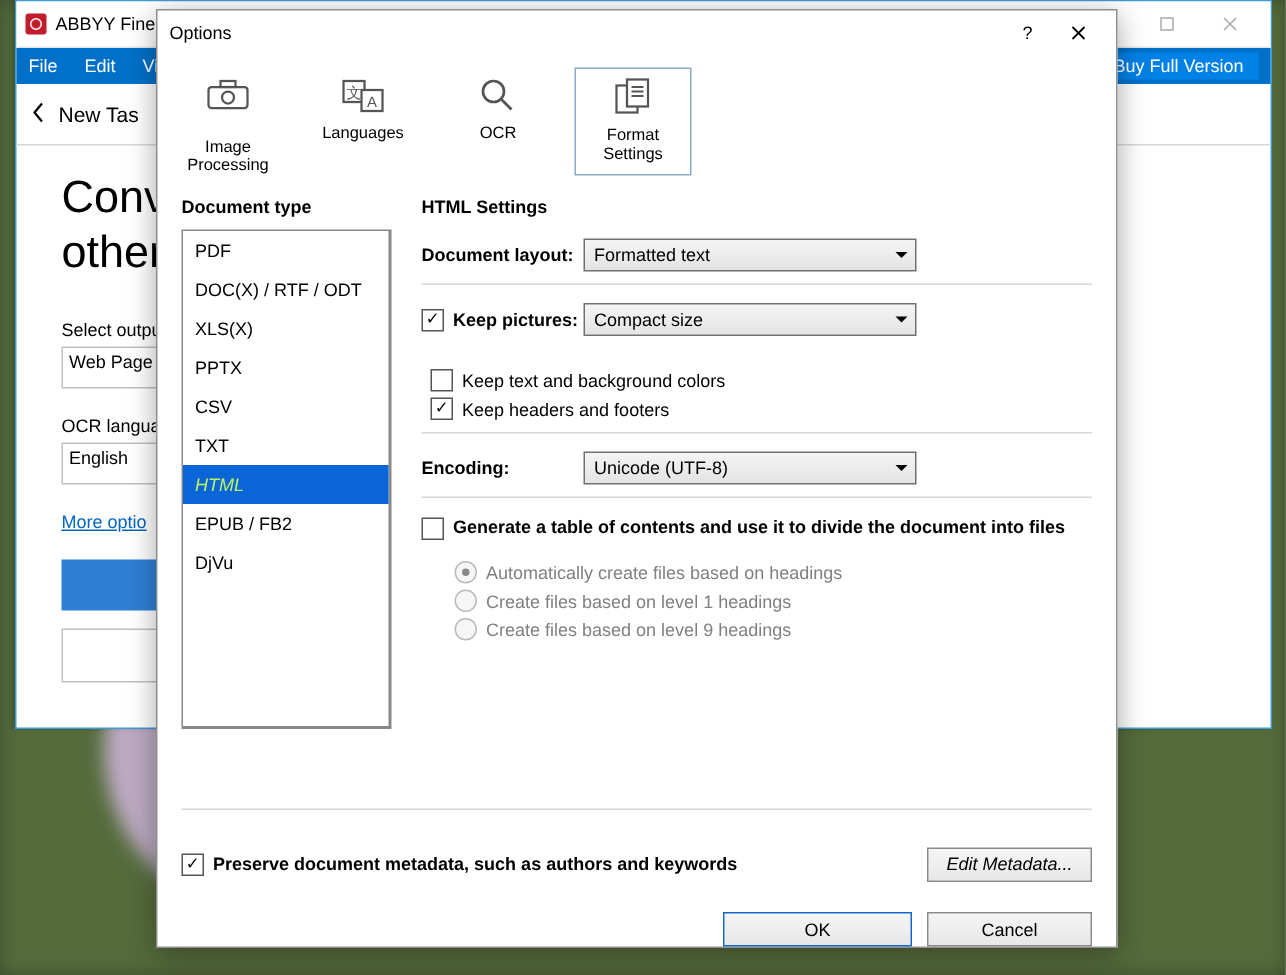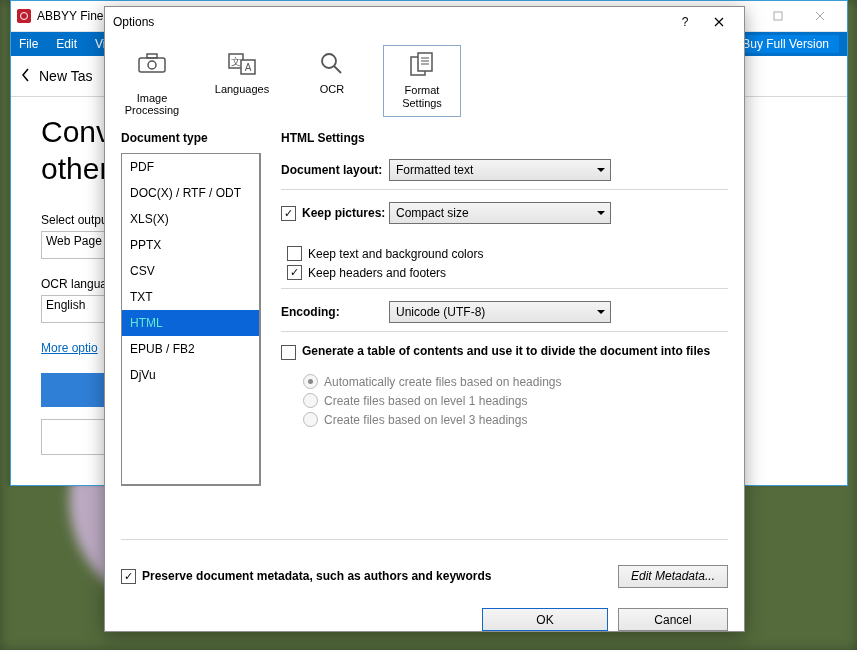--- a/index.html
+++ b/index.html
@@ -51,21 +51,21 @@
   .ttab { width:78px; height:72px; display:flex; flex-direction:column; align-items:center; justify-content:flex-start; text-align:center; padding:6px 4px 0; box-sizing:border-box; margin-right:12px; font-size:11px; line-height:1.15;}
   .ttab .ticon { width:32px; height:26px; display:flex; align-items:center; justify-content:center; color:#404040; margin-bottom:6px;}
   .ttab.selected { border:1px solid #8aa9c9; background:#fff; }
 
   
   .content { flex:1; display:flex; padding:0 16px 0 16px;}
   .ltype { width:140px; margin-right:20px;}
   .ltype h3 { font-size:12px; font-weight:700; margin:8px 0 8px;}
   .listbox { border:1px solid #888; border-right:2px solid #888; border-bottom:2px solid #888; height:330px;}
   .li { padding:6px 8px; font-size:12px; cursor:default; white-space:nowrap;}
-  .li.sel { background:#0a66d8; color:#5eead4; }
+  .li.sel { background:#0a66d8; color:#bef264;font-style:italic; }
 
   .rpane { flex:1; }
   .rpane h3 { font-size:12px; font-weight:700; margin:8px 0 14px;}
   .row { display:flex; align-items:center; margin-bottom:8px;}
   .lbl { width:108px; font-size:12px;}
   .strong { font-weight:700;}
   .select { flex:0 0 198px; height:20px; border:1px solid #707070; background:linear-gradient(#f4f4f4,#e4e4e4); display:flex; align-items:center; padding:0 16px 0 6px; font-size:12px; position:relative;}
   .select::after { content:""; position:absolute; right:5px; top:8px; border:4px solid transparent; border-top-color:#000;}
   .hr { height:1px; background:#d7d7d7; margin:8px 0 12px;}
   .cb-row { display:flex; align-items:center; font-size:12px; margin:4px 0 4px 6px;}
@@ -267,21 +267,21 @@
         <div class="cb-row sub">
             <span id="r-auto" class="cb radio checked"></span>
             <span>Automatically create files based on headings</span>
           </div>
         <div class="cb-row sub">
             <span id="r-l1" class="cb radio"></span>
             <span>Create files based on level 1 headings</span>
           </div>
         <div class="cb-row sub">
             <span id="r-l2" class="cb radio"></span>
-            <span>Create files based on level 3 headings</span>
+            <span>Create files based on level 9 headings</span>
           </div>
       </div>
     </div>
 
     <div class="footer">
       <div class="footer-hr"></div>
       <div class="footer-row grow">
         <span id="cb-meta" class="cb checked"></span>
         <span class="strong">Preserve document metadata, such as authors and keywords</span>
         <span class="edit-meta"><span class="btn">Edit Metadata...</span></span>

